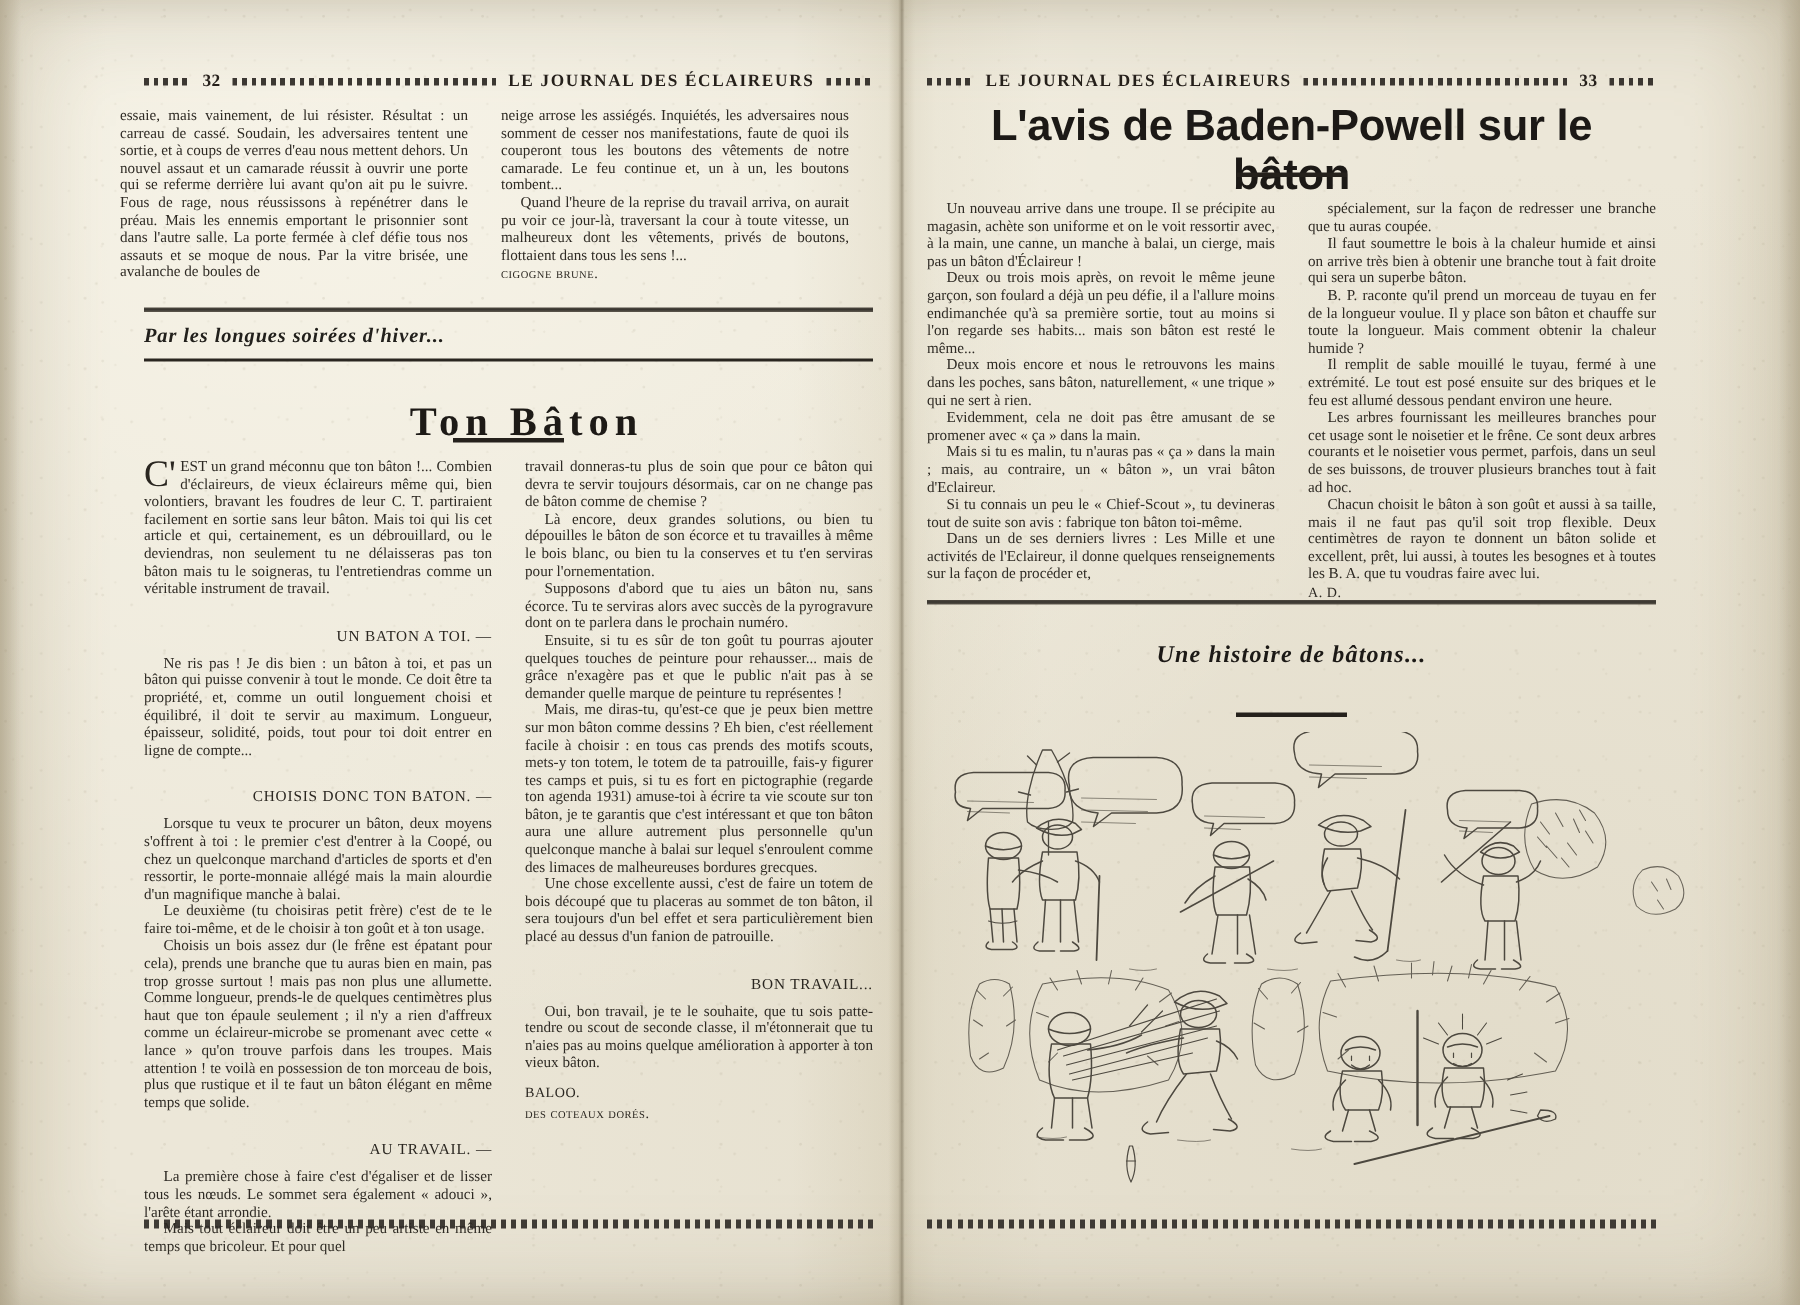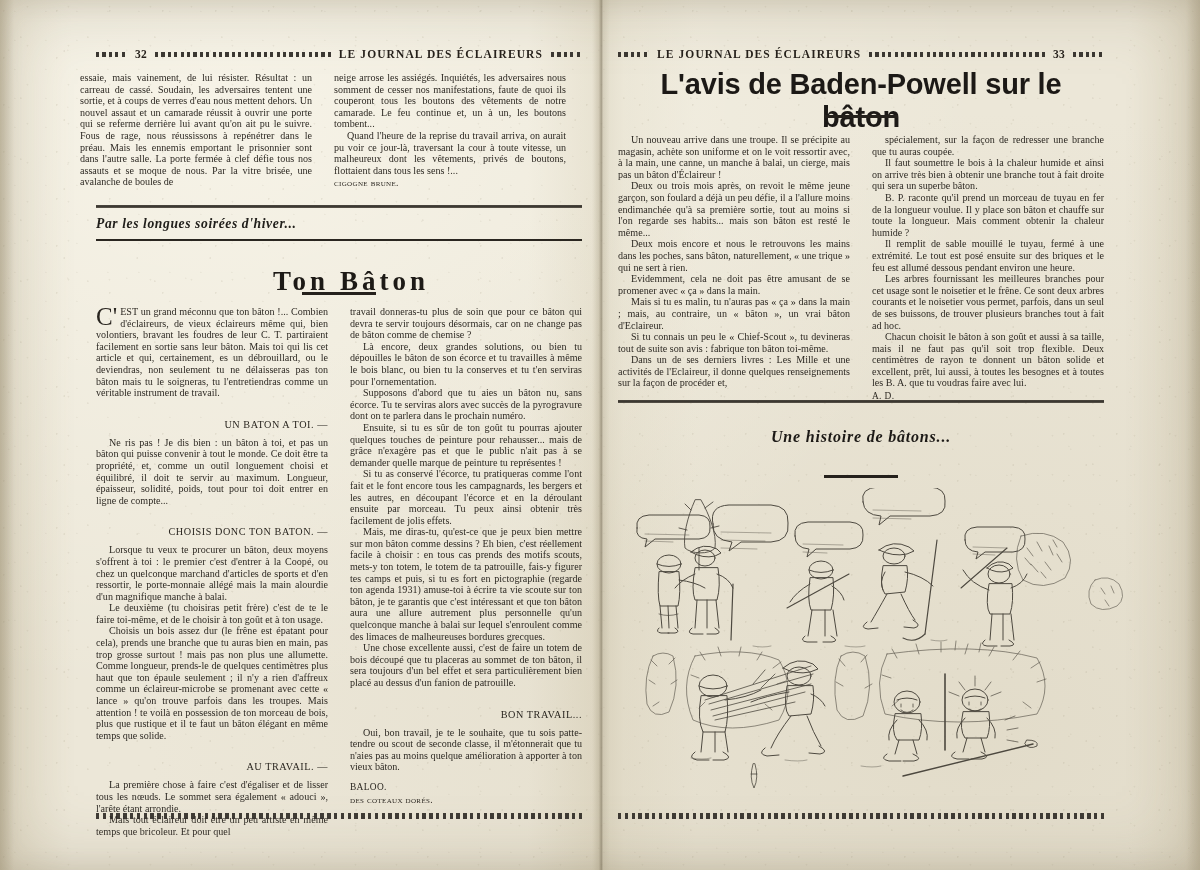--- a/index.html
+++ b/index.html
@@ -311,21 +311,20 @@
         <div class="gap"></div>
         <p class="body">La première chose à faire c'est d'égaliser et de lisser tous les nœuds. Le sommet sera également « adouci », l'arête étant arrondie.</p>
         <p class="body">Mais tout éclaireur doit être un peu artiste en même temps que bricoleur. Et pour quel</p>
       </div>
 
       <div class="col">
         <p class="body noind">travail donneras-tu plus de soin que pour ce bâton qui devra te servir toujours désormais, car on ne change pas de bâton comme de chemise ?</p>
         <p class="body">Là encore, deux grandes solutions, ou bien tu dépouilles le bâton de son écorce et tu travailles à même le bois blanc, ou bien tu la conserves et tu t'en serviras pour l'ornementation.</p>
         <p class="body">Supposons d'abord que tu aies un bâton nu, sans écorce. Tu te serviras alors avec succès de la pyrogravure dont on te parlera dans le prochain numéro.</p>
         <p class="body">Ensuite, si tu es sûr de ton goût tu pourras ajouter quelques touches de peinture pour rehausser... mais de grâce n'exagère pas et que le public n'ait pas à se demander quelle marque de peinture tu représentes !</p>
-        <p class="body">Si tu as conservé l'écorce, tu pratiqueras comme l'ont fait et le font encore tous les campagnards, les bergers et les autres, en découpant l'écorce et en la déroulant ensuite par morceau. Tu peux ainsi obtenir très facilement de jolis effets.</p>
         <p class="body">Mais, me diras-tu, qu'est-ce que je peux bien mettre sur mon bâton comme dessins ? Eh bien, c'est réellement facile à choisir : en tous cas prends des motifs scouts, mets-y ton totem, le totem de ta patrouille, fais-y figurer tes camps et puis, si tu es fort en pictographie (regarde ton agenda 1931) amuse-toi à écrire ta vie scoute sur ton bâton, je te garantis que c'est intéressant et que ton bâton aura une allure autrement plus personnelle qu'un quelconque manche à balai sur lequel s'enroulent comme des limaces de malheureuses bordures grecques.</p>
         <p class="body">Une chose excellente aussi, c'est de faire un totem de bois découpé que tu placeras au sommet de ton bâton, il sera toujours d'un bel effet et sera particulièrement bien placé au dessus d'un fanion de patrouille.</p>
         <div class="gap l"></div>
         <div class="subhead">BON TRAVAIL...</div>
         <div class="gap"></div>
         <p class="body">Oui, bon travail, je te le souhaite, que tu sois patte-tendre ou scout de seconde classe, il m'étonnerait que tu n'aies pas au moins quelque amélioration à apporter à ton vieux bâton.</p>
         <div class="gap"></div>
         <p class="sig caps">BALOO.</p>
         <p class="sig">DES COTEAUX DORÉS.</p>
       </div>

